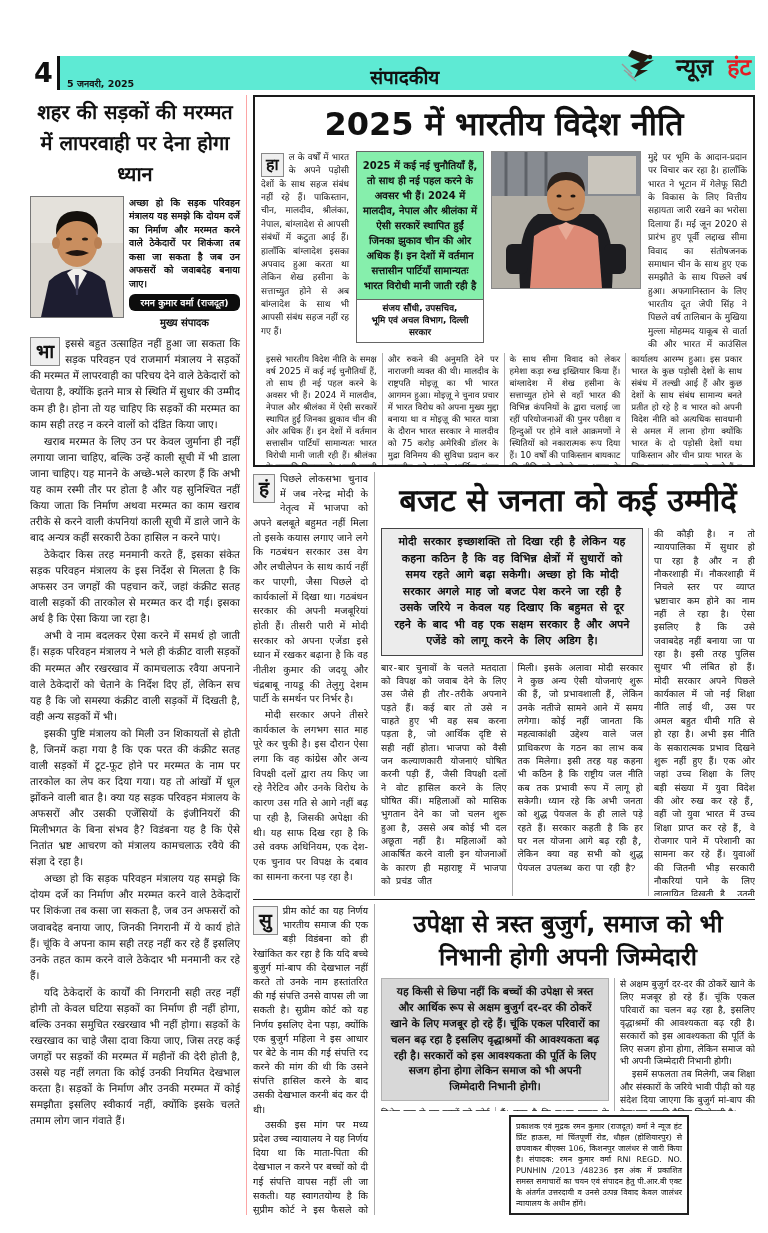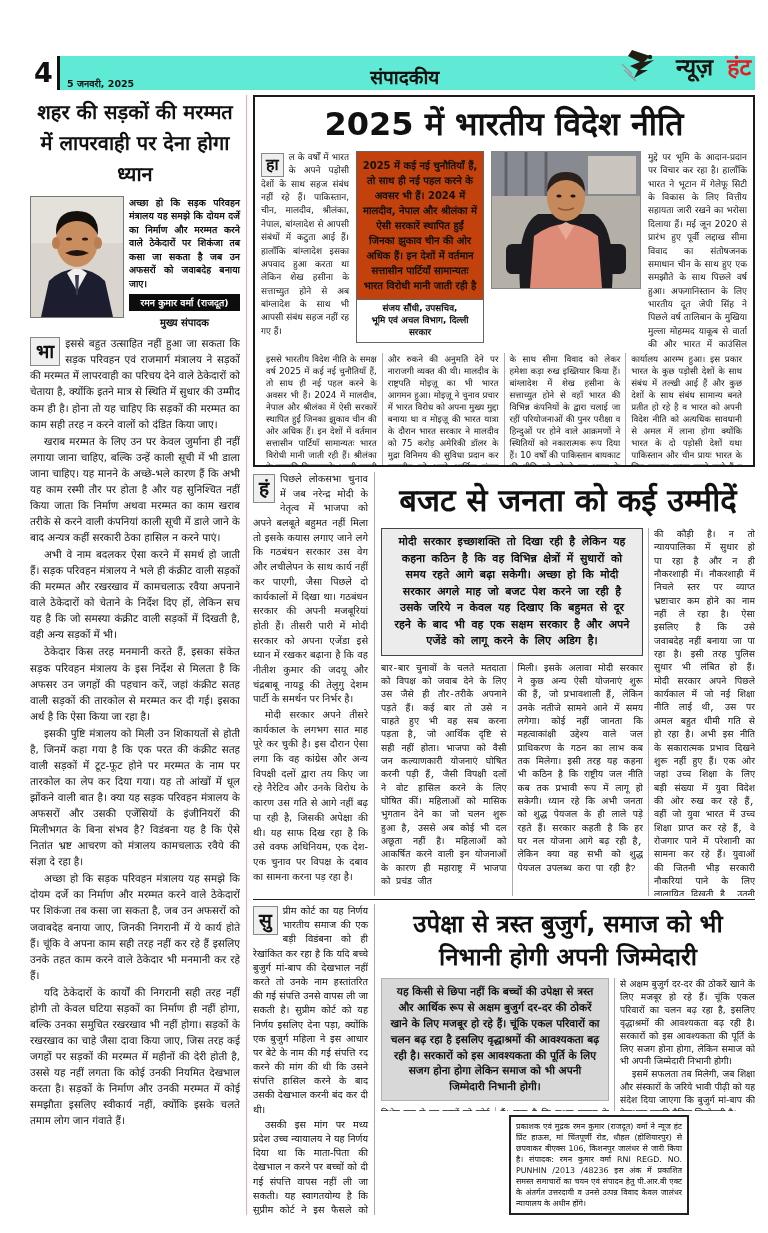--- a/index.html
+++ b/index.html
@@ -22,36 +22,36 @@
   .content { position:absolute; top:95px; left:30px; right:13px; bottom:18px; display:flex; }
   .leftcol { width:217px; padding-right:6px; border-right:1px solid #fca5a5; overflow:hidden; }
   .maincol { flex:1; padding-left:6px; display:flex; flex-direction:column; overflow:hidden; }
 
   
   .la-headline { font-size:20px; line-height:1.55; font-weight:800; text-align:center; margin:2px 0 6px; }
   .la-row { display:flex; gap:5px; margin-bottom:6px; }
   .la-photo { width:94px; height:122px; border:1px solid #777; background:#d8d4cd; flex:none; }
   .la-side { flex:1; display:flex; flex-direction:column; }
   .la-caption { font-size:9.3px; font-weight:700; line-height:1.45; text-align:justify; }
-  .la-byline { margin-top:4px; background:#0d0d0d; color:#fff; font-size:9.3px; font-weight:700; text-align:center; padding:2px 1px; }
+  .la-byline { margin-top:4px; background:#0d0d0d; color:#fff; font-size:9.3px; font-weight:700; text-align:center; padding:2px 1px;border-radius:6px; }
   .la-role { font-size:10px; font-weight:800; text-align:center; padding-top:4px; }
   .la-body { font-size:10.3px; line-height:1.56; text-align:justify; }
   .la-body p { margin-bottom:1px; text-indent:14px; }
   .la-body p.first { text-indent:0; }
 
   .dropcap { float:left; font-size:19px; font-weight:800; line-height:1; padding:4px 5px; margin:2px 5px 0 0; border:1px solid #888; background:#efefef; }
 
   
   .fp-box { border:2px solid #1a1a1a; padding:3px 6px 4px; height:372px; overflow:hidden; }
   .fp-headline { font-size:32px; font-weight:800; text-align:center; margin:1px 0 7px; }
   .fp-top { display:flex; gap:7px; height:198px; overflow:hidden; }
   .fp-intro { width:88px; flex:none; font-size:8.9px; line-height:1.5; text-align:justify; }
   .fp-intro .dropcap { font-size:16px; padding:3px 4px; }
   .fp-quote { width:128px; flex:none; }
-  .quote-inner { background:#c2410c; border:1px solid #666; padding:6px 5px; font-size:10px; font-weight:700; line-height:1.5; text-align:center; }
+  .quote-inner { background:#86efac; border:1px solid #666; padding:6px 5px; font-size:10px; font-weight:700; line-height:1.5; text-align:center; }
   .quote-byline { border:1px solid #666; border-top:none; padding:3px 12px; text-align:center; }
   .quote-byline div { font-size:8.8px; font-weight:800; line-height:1.35; }
   .fp-photo { width:150px; height:138px; flex:none; border:1px solid #888; overflow:hidden; }
   .fp-right { flex:1; font-size:8.9px; line-height:1.5; text-align:justify; }
   .fp-cols { display:flex; margin-top:4px; height:152px; overflow:hidden; }
   .fp-col { flex:1; font-size:8.6px; line-height:1.4; text-align:justify; padding:0 5px; }
   .fp-col + .fp-col { border-left:1px solid #aaa; }
 
   
   .budget { display:flex; margin-top:5px; height:428px; overflow:hidden; border-bottom:1.5px solid #222; padding-bottom:3px; }
@@ -132,22 +132,22 @@
         </div>
         <div class="la-side">
           <p class="la-caption">अच्छा हो कि सड़क परिवहन मंत्रालय यह समझे कि दोयम दर्जे का निर्माण और मरम्मत करने वाले ठेकेदारों पर शिकंजा तब कसा जा सकता है जब उन अफसरों को जवाबदेह बनाया जाए।</p>
           <div class="la-byline">रमन कुमार वर्मा (राजदूत)</div>
           <div class="la-role">मुख्य संपादक</div>
         </div>
       </div>
       <div class="la-body">
         <p class="first"><span class="dropcap">भा</span><span>इससे बहुत उत्साहित नहीं हुआ जा सकता कि सड़क परिवहन एवं राजमार्ग मंत्रालय ने सड़कों की मरम्मत में लापरवाही का परिचय देने वाले ठेकेदारों को चेताया है, क्योंकि इतने मात्र से स्थिति में सुधार की उम्मीद कम ही है। होना तो यह चाहिए कि सड़कों की मरम्मत का काम सही तरह न करने वालों को दंडित किया जाए।</span></p>
         <p>खराब मरम्मत के लिए उन पर केवल जुर्माना ही नहीं लगाया जाना चाहिए, बल्कि उन्हें काली सूची में भी डाला जाना चाहिए। यह मानने के अच्छे-भले कारण हैं कि अभी यह काम रस्मी तौर पर होता है और यह सुनिश्चित नहीं किया जाता कि निर्माण अथवा मरम्मत का काम खराब तरीके से करने वाली कंपनियां काली सूची में डाले जाने के बाद अन्यत्र कहीं सरकारी ठेका हासिल न करने पाएं।</p>
+        <p>ठेकेदार किस तरह मनमानी करते हैं, इसका संकेत सड़क परिवहन मंत्रालय के इस निर्देश से मिलता है कि अफसर उन जगहों की पहचान करें, जहां कंक्रीट सतह वाली सड़कों की तारकोल से मरम्मत कर दी गई। इसका अर्थ है कि ऐसा किया जा रहा है।</p>
         <p>अभी वे नाम बदलकर ऐसा करने में समर्थ हो जाती हैं। सड़क परिवहन मंत्रालय ने भले ही कंक्रीट वाली सड़कों की मरम्मत और रखरखाव में कामचलाऊ रवैया अपनाने वाले ठेकेदारों को चेताने के निर्देश दिए हों, लेकिन सच यह है कि जो समस्या कंक्रीट वाली सड़कों में दिखती है, वही अन्य सड़कों में भी।</p>
-        <p>ठेकेदार किस तरह मनमानी करते हैं, इसका संकेत सड़क परिवहन मंत्रालय के इस निर्देश से मिलता है कि अफसर उन जगहों की पहचान करें, जहां कंक्रीट सतह वाली सड़कों की तारकोल से मरम्मत कर दी गई। इसका अर्थ है कि ऐसा किया जा रहा है।</p>
         <p>इसकी पुष्टि मंत्रालय को मिली उन शिकायतों से होती है, जिनमें कहा गया है कि एक परत की कंक्रीट सतह वाली सड़कों में टूट-फूट होने पर मरम्मत के नाम पर तारकोल का लेप कर दिया गया। यह तो आंखों में धूल झोंकने वाली बात है। क्या यह सड़क परिवहन मंत्रालय के अफसरों और उसकी एजेंसियों के इंजीनियरों की मिलीभगत के बिना संभव है? विडंबना यह है कि ऐसे नितांत भ्रष्ट आचरण को मंत्रालय कामचलाऊ रवैये की संज्ञा दे रहा है।</p>
         <p>अच्छा हो कि सड़क परिवहन मंत्रालय यह समझे कि दोयम दर्जे का निर्माण और मरम्मत करने वाले ठेकेदारों पर शिकंजा तब कसा जा सकता है, जब उन अफसरों को जवाबदेह बनाया जाए, जिनकी निगरानी में ये कार्य होते हैं। चूंकि वे अपना काम सही तरह नहीं कर रहे हैं इसलिए उनके तहत काम करने वाले ठेकेदार भी मनमानी कर रहे हैं।</p>
         <p>यदि ठेकेदारों के कार्यों की निगरानी सही तरह नहीं होगी तो केवल घटिया सड़कों का निर्माण ही नहीं होगा, बल्कि उनका समुचित रखरखाव भी नहीं होगा। सड़कों के रखरखाव का चाहे जैसा दावा किया जाए, जिस तरह कई जगहों पर सड़कों की मरम्मत में महीनों की देरी होती है, उससे यह नहीं लगता कि कोई उनकी नियमित देखभाल करता है। सड़कों के निर्माण और उनकी मरम्मत में कोई समझौता इसलिए स्वीकार्य नहीं, क्योंकि इसके चलते तमाम लोग जान गंवाते हैं।</p>
       </div>
     </aside>
 
     <main class="maincol">
 
       <section class="fp-box">
         <h1 class="fp-headline">2025 में भारतीय विदेश नीति</h1>

